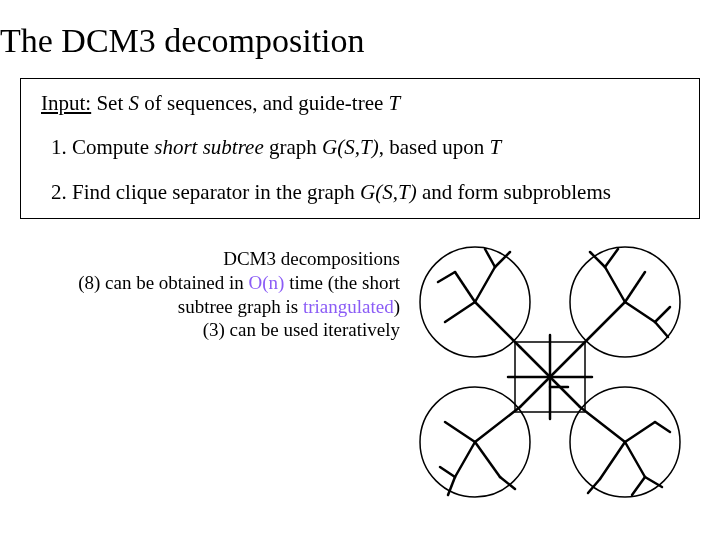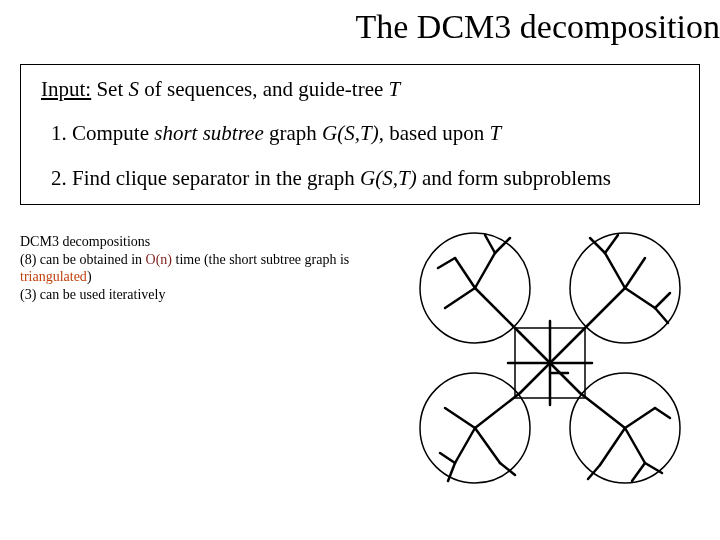--- a/index.html
+++ b/index.html
@@ -11,47 +11,48 @@
     font-family: "Times New Roman", Times, serif;
     color: #000;
   }
   .slide {
     width: 720px;
     height: 540px;
     position: relative;
     box-sizing: border-box;
   }
   .title {
-    text-align: right;
+    text-align: left;
     font-size: 34px;
-    padding-top: 8px;
+    padding-top: 22px;
     padding-bottom: 10px;
   }
   .algo-box {
     margin: 8px 20px 0 20px;
     border: 1px solid #000;
     padding: 10px 12px 12px 20px;
     font-size: 21px;
     line-height: 1.35;
   }
   .algo-box .input-line { margin-bottom: 8px; }
   .algo-box .step { margin-top: 16px; padding-left: 10px; }
   .algo-box .u { text-decoration: underline; }
   .algo-box .ital { font-style: italic; }
   .lower {
     display: flex;
     margin: 28px 20px 0 20px;
   }
   .desc {
     flex: 0 0 380px;
-    font-size: 14px;
+    font-size: 19px;
     line-height: 1.25;
+    text-align: right;
   }
-  .desc .accent-blue { color: #7f1d1d; }
-  .desc .accent-red { color: #c2410c; }
+  .desc .accent-blue { color: #8b5cf6; }
+  .desc .accent-red { color: #8b5cf6; }
   .figure {
     flex: 1;
     position: relative;
   }
   .figure svg { position: absolute; top: -20px; left: 0; }
 </style>
 </head>
 <body>
 
 <div class="slide">

